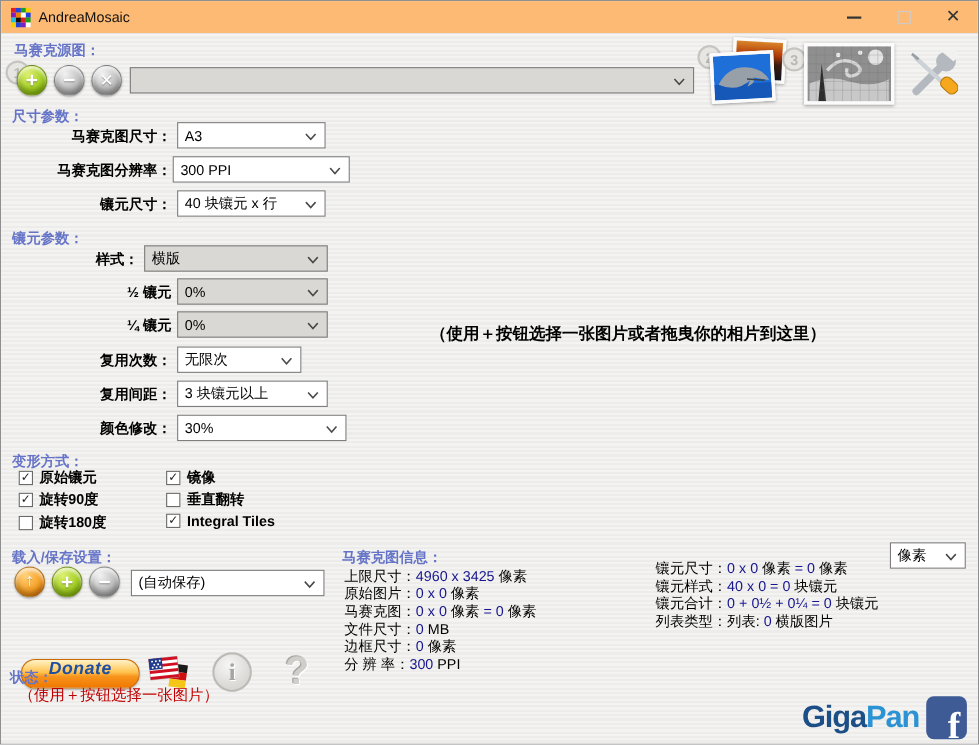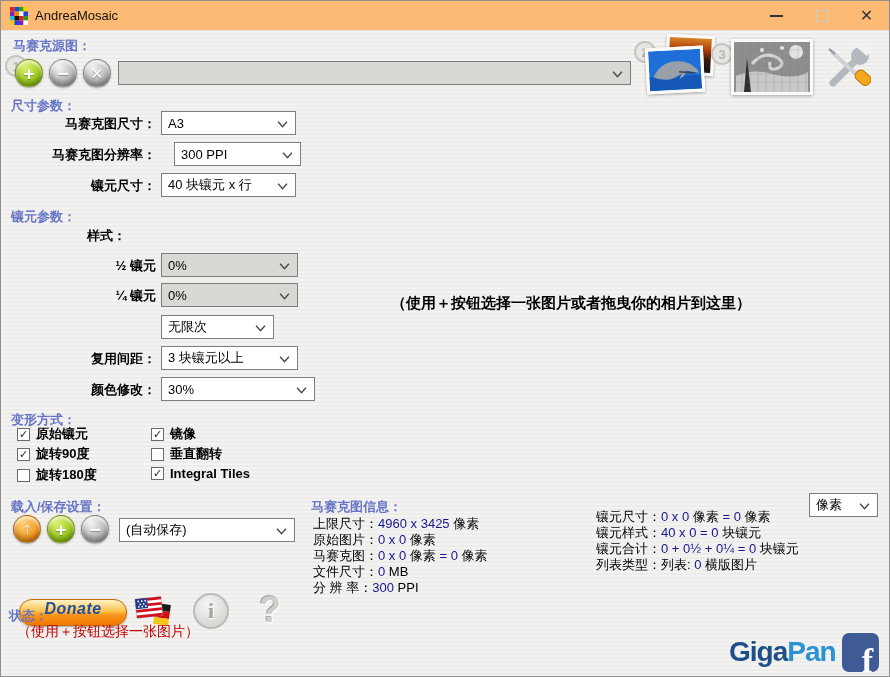--- a/index.html
+++ b/index.html
@@ -191,50 +191,57 @@
 
     <span class="section-label" style="left:10px; top:66px;">尺寸参数：</span>
     <div class="field-label" style="left:0; top:84px; width:155px;">马赛克图尺寸：</div>
     <div class="dd" style="left:160px; top:80px; width:135px;">
       <span>A3</span>
       <svg class="chev" viewBox="0 0 10 6">
           <path d="M1 .5 L5 5 L9 .5" fill="none" stroke="#4a4a4a" stroke-width="1.3"></path>
         </svg>
     </div>
     <div class="field-label" style="left:0; top:115px; width:155px;">马赛克图分辨率：</div>
-    <div class="dd" style="left:173px; top:111px; width:127px;">
+    <div class="dd" style="left:156px; top:111px; width:161px;">
       <span>300 PPI</span>
       <svg class="chev" viewBox="0 0 10 6">
           <path d="M1 .5 L5 5 L9 .5" fill="none" stroke="#4a4a4a" stroke-width="1.3"></path>
         </svg>
     </div>
     <div class="field-label" style="left:0; top:146px; width:155px;">镶元尺寸：</div>
     <div class="dd" style="left:160px; top:142px; width:135px;">
       <span>40 块镶元 x 行</span>
       <svg class="chev" viewBox="0 0 10 6">
           <path d="M1 .5 L5 5 L9 .5" fill="none" stroke="#4a4a4a" stroke-width="1.3"></path>
         </svg>
     </div>
 
     <span class="section-label" style="left:10px; top:177px;">镶元参数：</span>
     <div class="field-label" style="left:0; top:196px; width:125px;">样式：</div>
+    <div class="dd gray" style="left:130px; top:192px; width:167px;">
+      <span>横版</span>
+      <svg class="chev" viewBox="0 0 10 6">
+          <path d="M1 .5 L5 5 L9 .5" fill="none" stroke="#4a4a4a" stroke-width="1.3"></path>
+        </svg>
+    </div>
     <div class="field-label" style="left:0; top:226px; width:155px;">½ 镶元</div>
     <div class="dd gray" style="left:160px; top:222px; width:137px;">
       <span>0%</span>
       <svg class="chev" viewBox="0 0 10 6">
           <path d="M1 .5 L5 5 L9 .5" fill="none" stroke="#4a4a4a" stroke-width="1.3"></path>
         </svg>
     </div>
     <div class="field-label" style="left:0; top:256px; width:155px;">¼ 镶元</div>
     <div class="dd gray" style="left:160px; top:252px; width:137px;">
       <span>0%</span>
       <svg class="chev" viewBox="0 0 10 6">
           <path d="M1 .5 L5 5 L9 .5" fill="none" stroke="#4a4a4a" stroke-width="1.3"></path>
         </svg>
     </div>
+    <div class="field-label" style="left:0; top:288px; width:155px;">复用次数：</div>
     <div class="dd" style="left:160px; top:284px; width:113px;">
       <span>无限次</span>
       <svg class="chev" viewBox="0 0 10 6">
           <path d="M1 .5 L5 5 L9 .5" fill="none" stroke="#4a4a4a" stroke-width="1.3"></path>
         </svg>
     </div>
     <div class="field-label" style="left:0; top:319px; width:155px;">复用间距：</div>
     <div class="dd" style="left:160px; top:315px; width:137px;">
       <span>3 块镶元以上</span>
       <svg class="chev" viewBox="0 0 10 6">
@@ -347,20 +354,21 @@
       <svg class="chev" viewBox="0 0 10 6">
           <path d="M1 .5 L5 5 L9 .5" fill="none" stroke="#4a4a4a" stroke-width="1.3"></path>
         </svg>
     </div>
 
     <div class="info-col" style="left:312px; top:485px;">
       <div class="info-line"><span class="il">上限尺寸：</span><span class="iv numify"><span class="num">4960</span> <span class="num">x</span> <span class="num">3425</span> 像素</span></div>
       <div class="info-line"><span class="il">原始图片：</span><span class="iv numify"><span class="num">0</span> <span class="num">x</span> <span class="num">0</span> 像素</span></div>
       <div class="info-line"><span class="il">马赛克图：</span><span class="iv numify"><span class="num">0</span> <span class="num">x</span> <span class="num">0</span> 像素 <span class="num">=</span> <span class="num">0</span> 像素</span></div>
       <div class="info-line"><span class="il">文件尺寸：</span><span class="iv numify"><span class="num">0</span> MB</span></div>
+      <div class="info-line"><span class="il">边框尺寸：</span><span class="iv numify"><span class="num">0</span> 像素</span></div>
       <div class="info-line"><span class="il">分 辨 率：</span><span class="iv numify"><span class="num">300</span> PPI</span></div>
     </div>
 
     <div class="info-col" style="left:595px; top:478px;">
       <div class="info-line"><span class="il">镶元尺寸：</span><span class="iv numify"><span class="num">0</span> <span class="num">x</span> <span class="num">0</span> 像素 <span class="num">=</span> <span class="num">0</span> 像素</span></div>
       <div class="info-line"><span class="il">镶元样式：</span><span class="iv numify"><span class="num">40</span> <span class="num">x</span> <span class="num">0</span> <span class="num">=</span> <span class="num">0</span> 块镶元</span></div>
       <div class="info-line"><span class="il">镶元合计：</span><span class="iv numify"><span class="num">0</span> <span class="num">+</span> <span class="num">0½</span> <span class="num">+</span> <span class="num">0¼</span> <span class="num">=</span> <span class="num">0</span> 块镶元</span></div>
       <div class="info-line"><span class="il">列表类型：</span><span class="iv numify">列表: <span class="num">0</span> 横版图片</span></div>
     </div>
 

